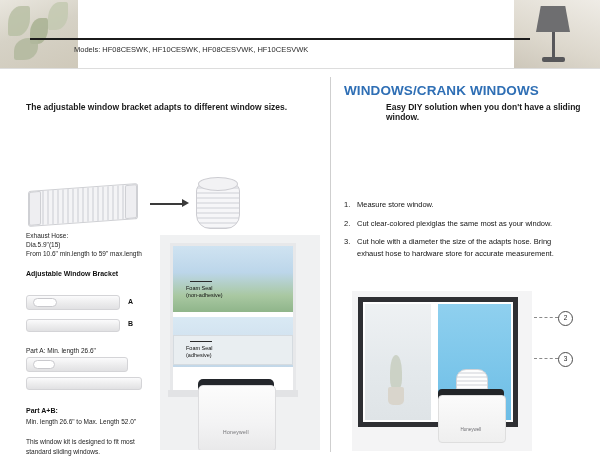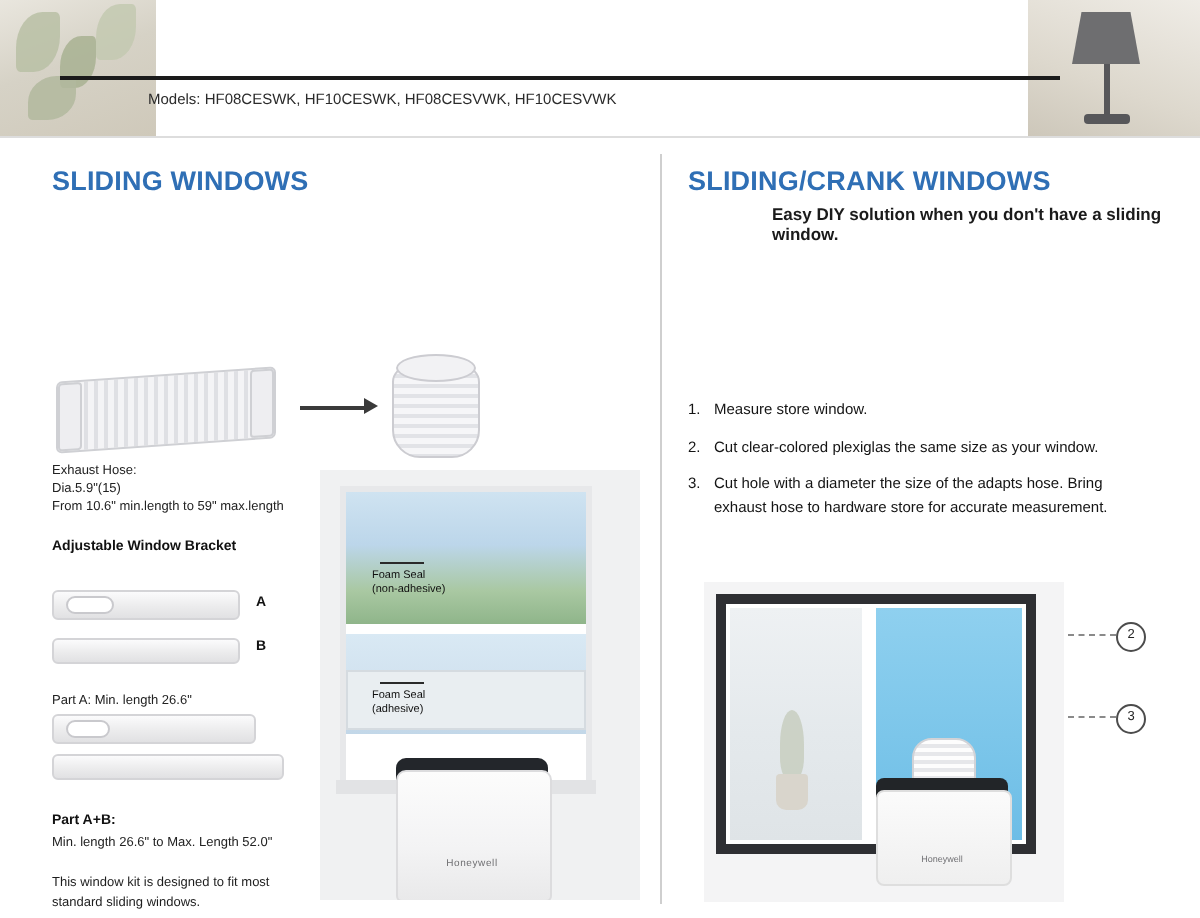--- a/index.html
+++ b/index.html
@@ -430,21 +430,21 @@
       <div class="lamp-base"></div>
     </div>
 
     <div class="header-rule"></div>
     <div class="header-models">Models: HF08CESWK, HF10CESWK, HF08CESVWK, HF10CESVWK</div>
   </div>
 
   <div class="body-panel">
     <div class="col-divider"></div>
 
-    <div class="sec-title" style="left:26px; top:14px;">SLIDING WINDOWS</div>
+    <div class="sec-sub" style="left:26px; top:33px;">The adjustable window bracket adapts to different window sizes.</div>
 
     <div class="hose">
       <div class="hose-cuff" style="left:0;"></div>
       <div class="hose-cuff" style="right:0;"></div>
     </div>
     <div class="arrow-line"></div>
     <div class="arrow-head"></div>
     <div class="adapter"></div>
     <div class="adapter-top"></div>
 
@@ -485,31 +485,31 @@
 
       <div class="callout-line" style="left:30px; top:106px; width:22px;"></div>
       <div class="callout" style="left:26px; top:110px; white-space:pre-line;">Foam Seal
 (adhesive)</div>
 
       <div class="ac-top"></div>
       <div class="ac-unit"></div>
       <div class="ac-brand">Honeywell</div>
     </div>
 
-    <div class="sec-title" style="left:344px; top:14px;">SLIDING/CRANK WINDOWS</div>
+    <div class="sec-title" style="left:344px; top:14px;">WINDOWS/CRANK WINDOWS</div>
     <div class="sec-sub" style="left:344px; top:33px;padding-left:42px;">Easy DIY solution when you don't have a sliding window.</div>
 
     <div class="ol">
       <div class="ol-item">
         <span class="ol-num">1.</span>
         <span>Measure store window.</span>
       </div>
       <div class="ol-item">
         <span class="ol-num">2.</span>
-        <span>Cut clear-colored plexiglas the same size as your window.</span>
+        <span>Cut clear-colored plexiglas the same most as your window.</span>
       </div>
       <div class="ol-item">
         <span class="ol-num">3.</span>
         <span>Cut hole with a diameter the size of the adapts hose. Bring exhaust hose to hardware store for accurate measurement.</span>
       </div>
     </div>
 
     <div class="photo-right-window">
       <div class="cw-frame"></div>
       <div class="cw-left-glass"></div>

